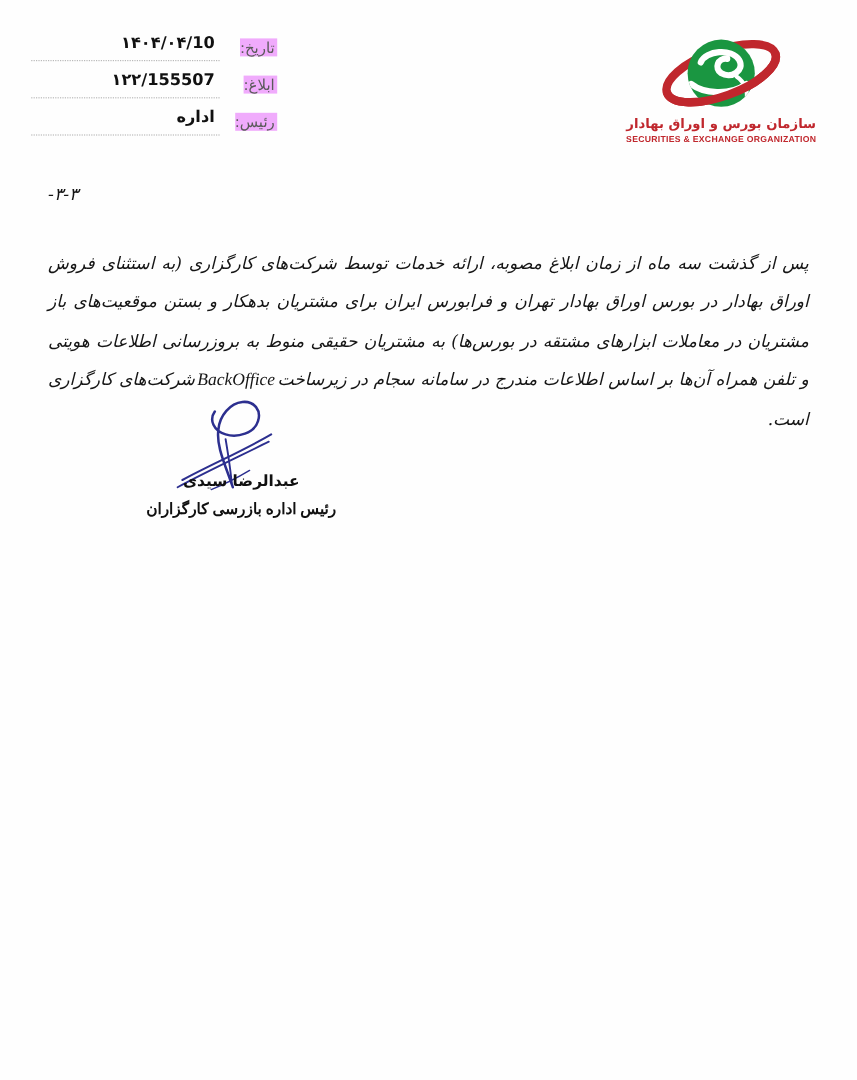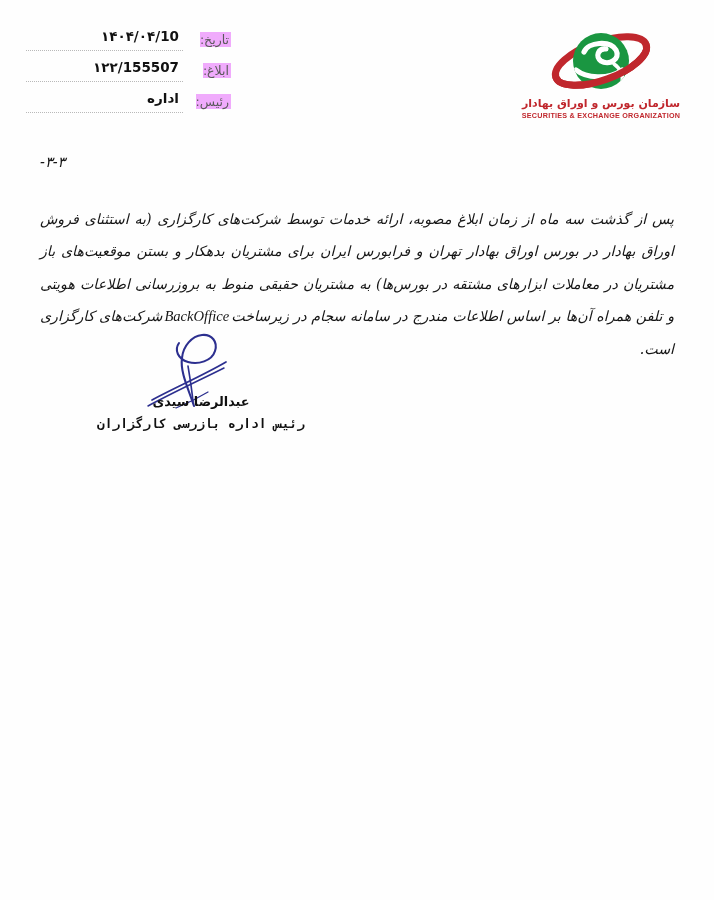--- a/index.html
+++ b/index.html
@@ -184,21 +184,21 @@
     font-size: 12.8px;
     font-weight: bold;
     color: #101010;
     direction: rtl;
   }
   .sig-title {
     position: absolute;
     left: 0;
     right: 0;
     top: 94px;
-    font-family: Liberation Mono, monospace;
+    font-family: Liberation Serif, serif;
     font-size: 12.8px;
     font-weight: bold;
     color: #101010;
     direction: rtl;
   }
 </style>
 </head>
 <body>
 
 <div class="page">

